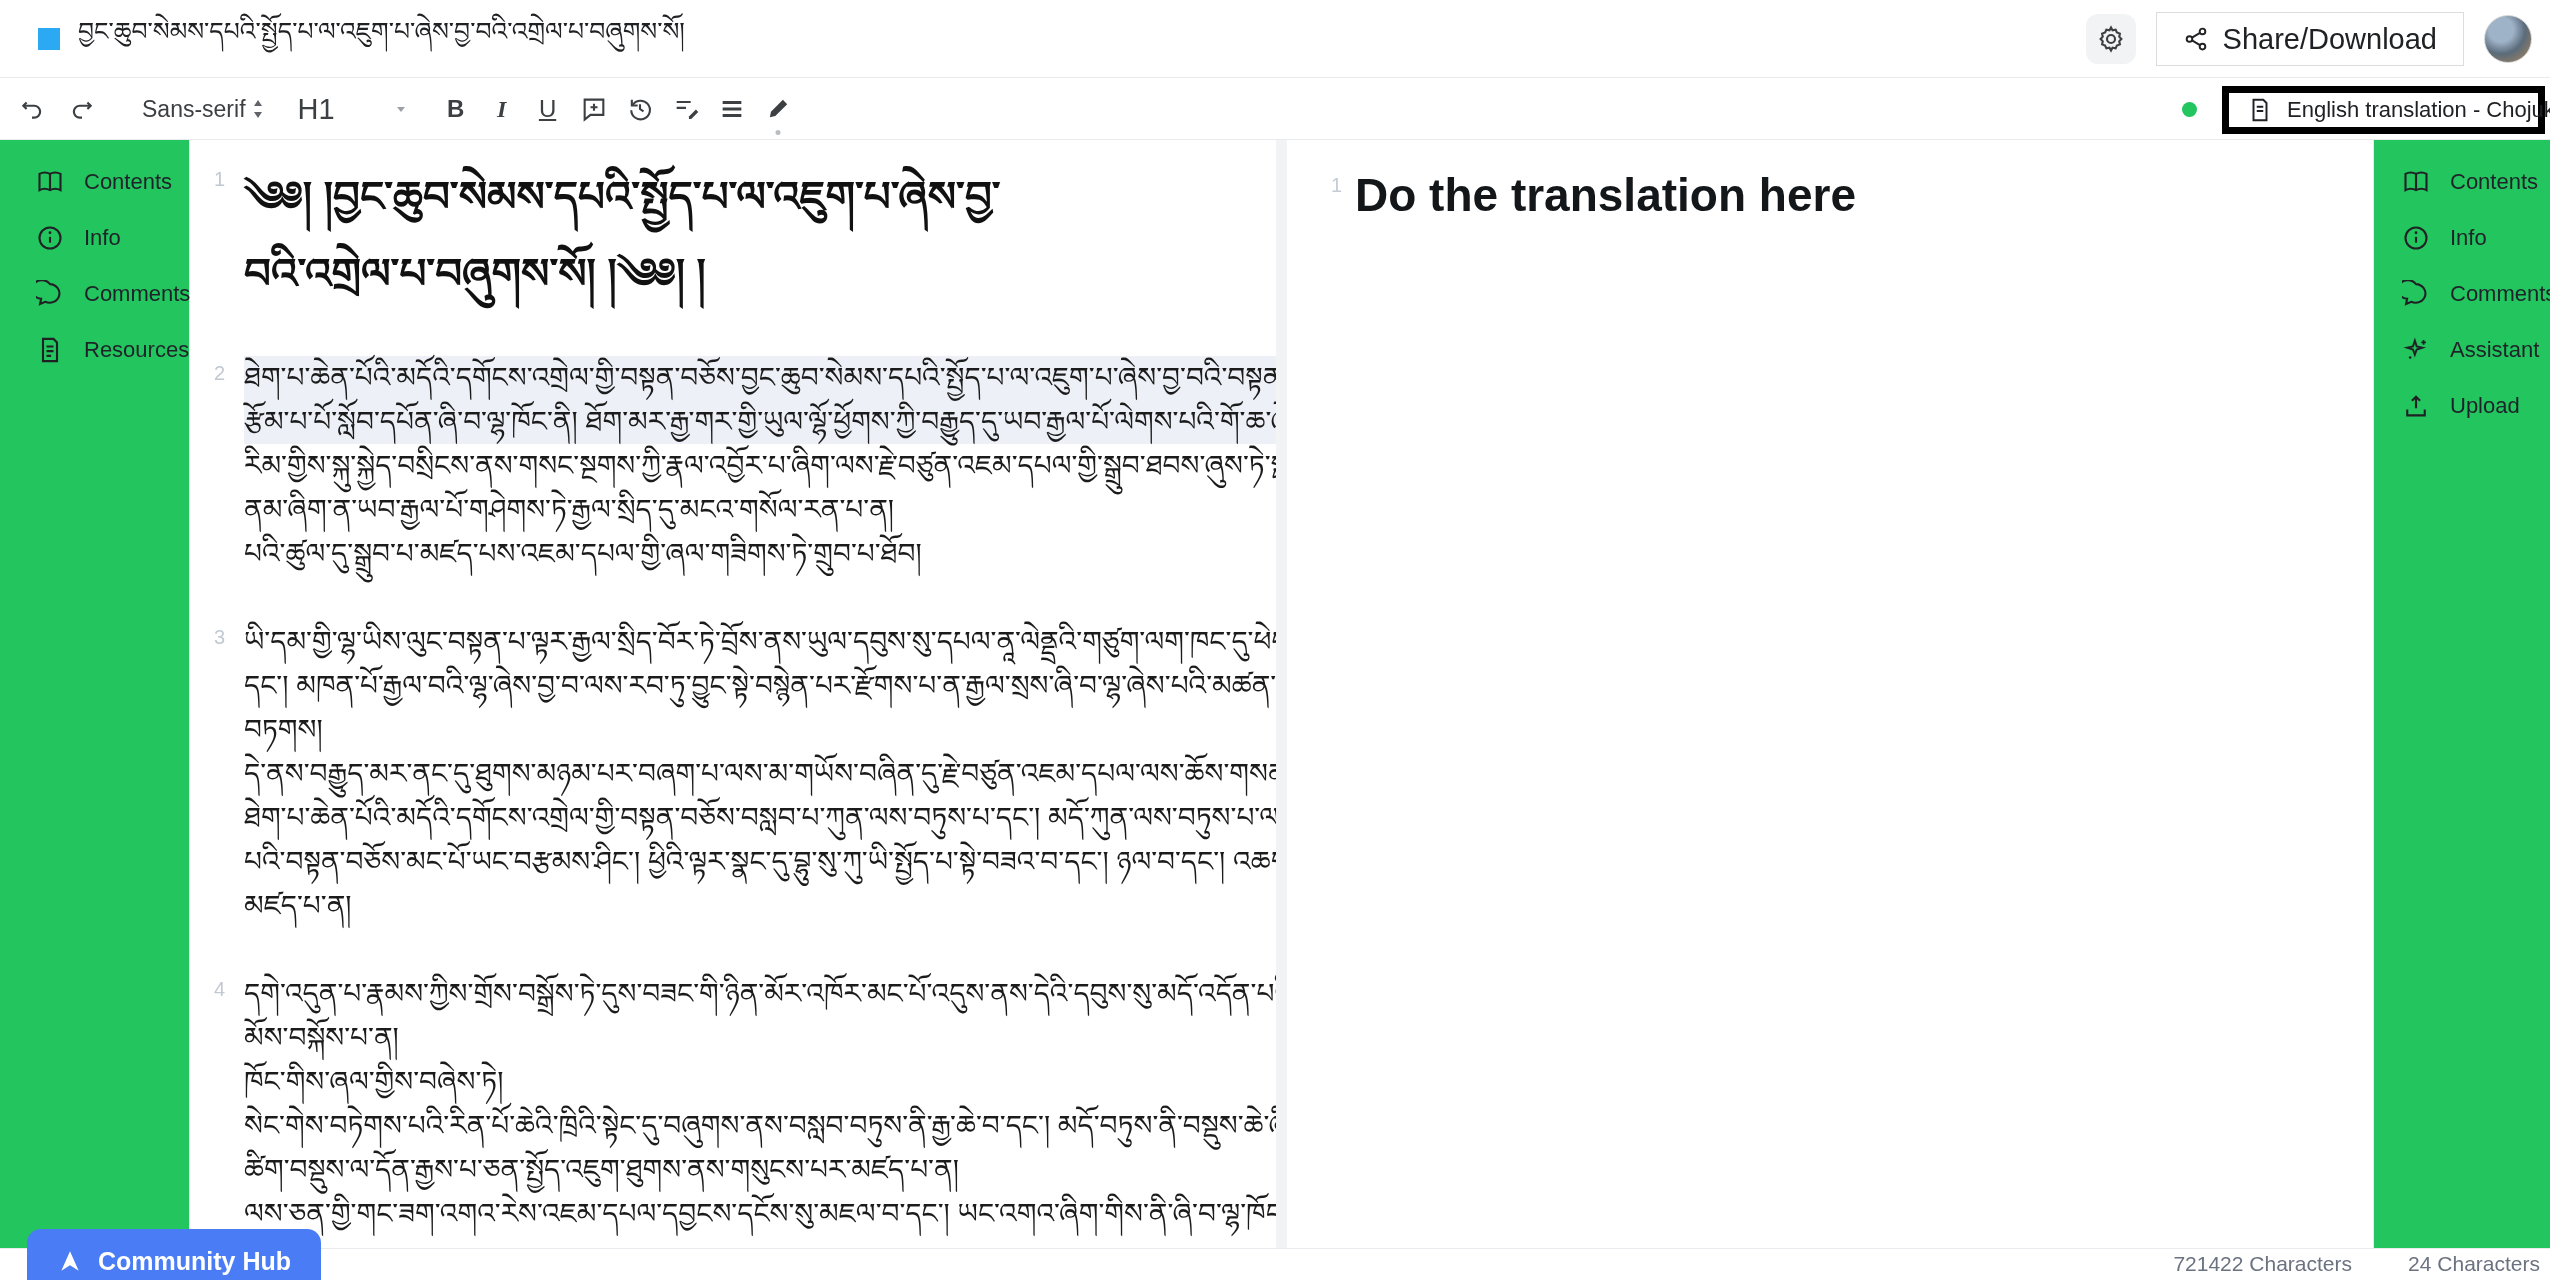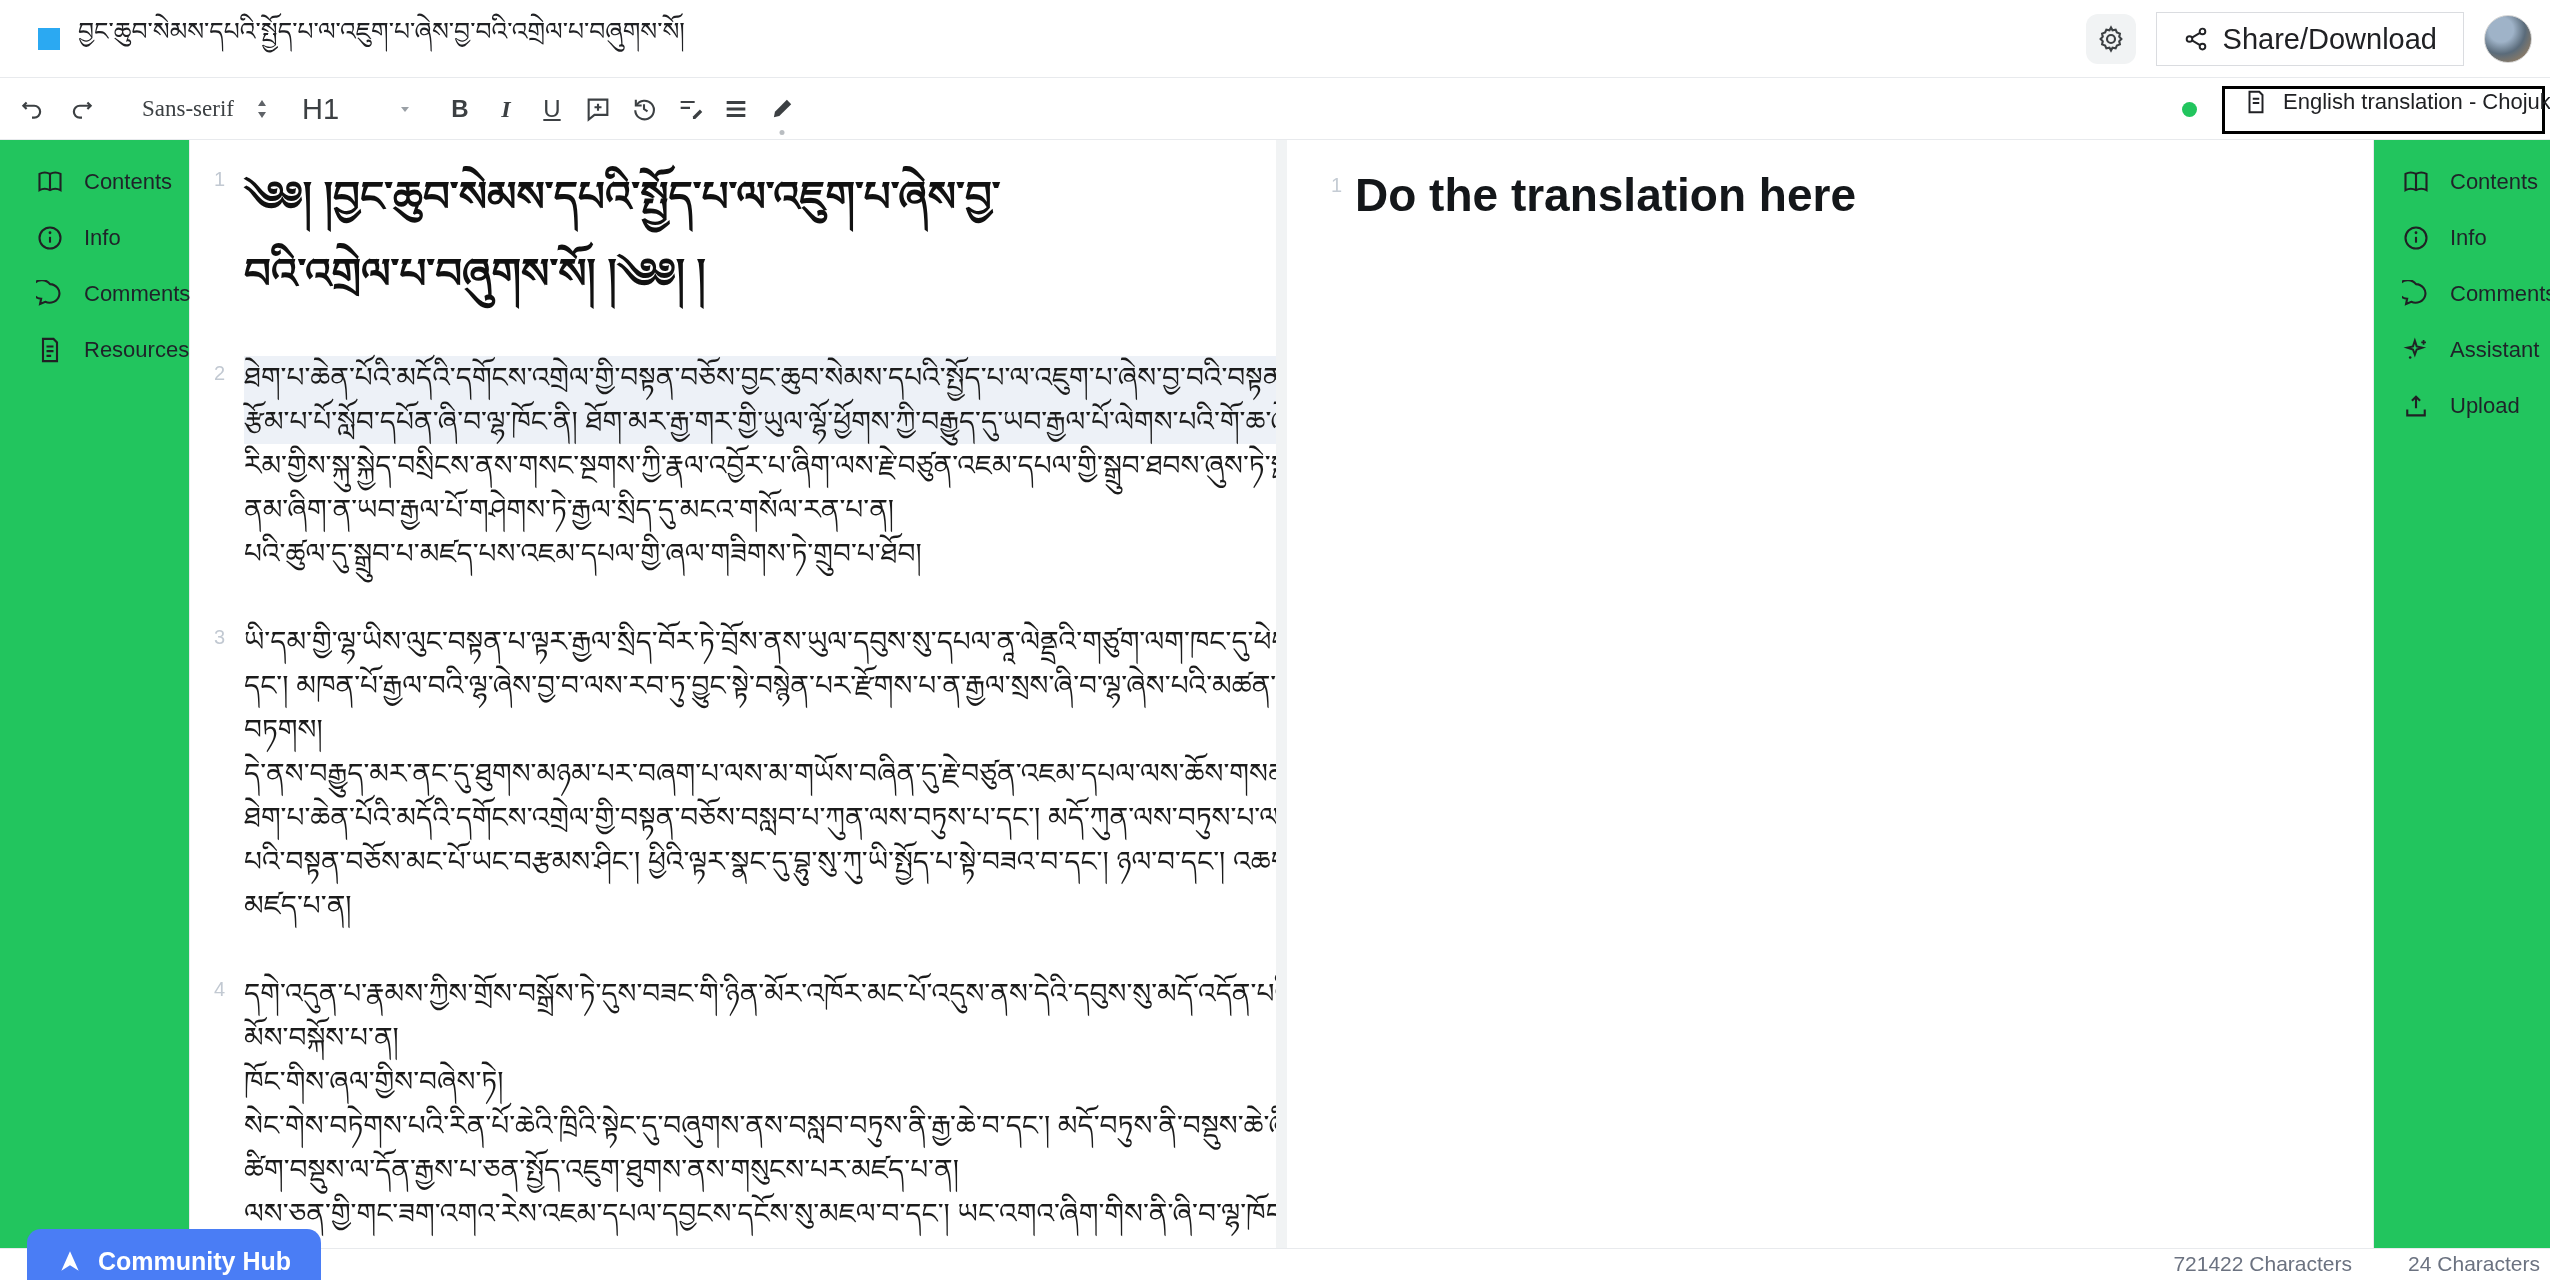--- a/index.html
+++ b/index.html
@@ -23,36 +23,36 @@
   .avatar { width:48px; height:48px; border-radius:50%;
     background: radial-gradient(circle at 35% 30%, #9fb3c8 0 28%, #5a6b7a 55%, #8a7a66 80%, #6e665c 100%);
     border:1px solid #d6d6d6; }
 
   
   .toolbar { position:absolute; top:79px; left:0; right:0; height:61px;
     border-bottom:1px solid #e8eaed; background:#fff; display:flex; align-items:center; z-index:5; }
   .tb-btn { height:44px; min-width:36px; display:flex; align-items:center; justify-content:center;
     color:#3c4043; cursor:pointer; border-radius:6px; }
   .tb-undo { margin-left:14px; } .tb-redo { margin-left:14px; }
-  .font-select { margin-left:42px; display:flex; align-items:center; gap:20px; cursor:pointer;font-family:Liberation Serif, serif; }
+  .font-select { margin-left:42px; display:flex; align-items:center; gap:4px; cursor:pointer; }
   .font-select .fname { font-size:23px; color:#3c4043; }
   .heading-select { margin-left:32px; width:110px; display:flex; align-items:center;
     justify-content:space-between; cursor:pointer; }
   .heading-select .hname { font-size:29px; color:#3c4043; }
   .fmt-group { margin-left:30px; display:flex; align-items:center; gap:10px; }
   .fmt-letter { font-size:24px; font-weight:700; width:30px; text-align:center; }
   .fmt-italic { font-style:italic; font-family:"Liberation Serif", serif; font-weight:600; }
   .fmt-under { text-decoration:underline; font-weight:400; }
   .pen-wrap { position:relative; }
   .pen-dot { position:absolute; left:50%; bottom:-4px; width:5px; height:5px; border-radius:50%;
     background:#b9bdc1; transform:translateX(-50%); }
   .toolbar-right { position:absolute; right:5px; top:0; height:61px; display:flex; align-items:center; }
   .status-dot { width:15px; height:15px; border-radius:50%; margin-right:25px; }
-  .target-doc-box { width:323px; height:48px; border:3px solid #000000; background:#fff;
-    display:flex; align-items:flex-start; gap:14px; padding:0 18px; cursor:pointer; }
+  .target-doc-box { width:323px; height:48px; border:7px solid #000000; background:#fff;
+    display:flex; align-items:center; gap:14px; padding:0 18px; cursor:pointer; }
   .target-doc-box .tdb-label { font-size:22px; color:#202124; white-space:nowrap; }
 
   
   .sidebar { position:absolute; top:140px; bottom:32px; background:#22c55e; z-index:4; }
   .sidebar-left { left:0; width:190px; border-right:1px solid #e8eaed; padding-top:14px; }
   .sidebar-right { right:0; width:177px; border-left:1px solid #e8eaed; padding-top:14px; }
   .side-item { height:56px; display:flex; align-items:center; gap:20px; padding-left:36px; cursor:pointer; }
   .sidebar-right .side-item { padding-left:28px; }
   .side-item .lbl { font-size:22px; color:#1f2329; font-weight:500; white-space:nowrap; }
 

